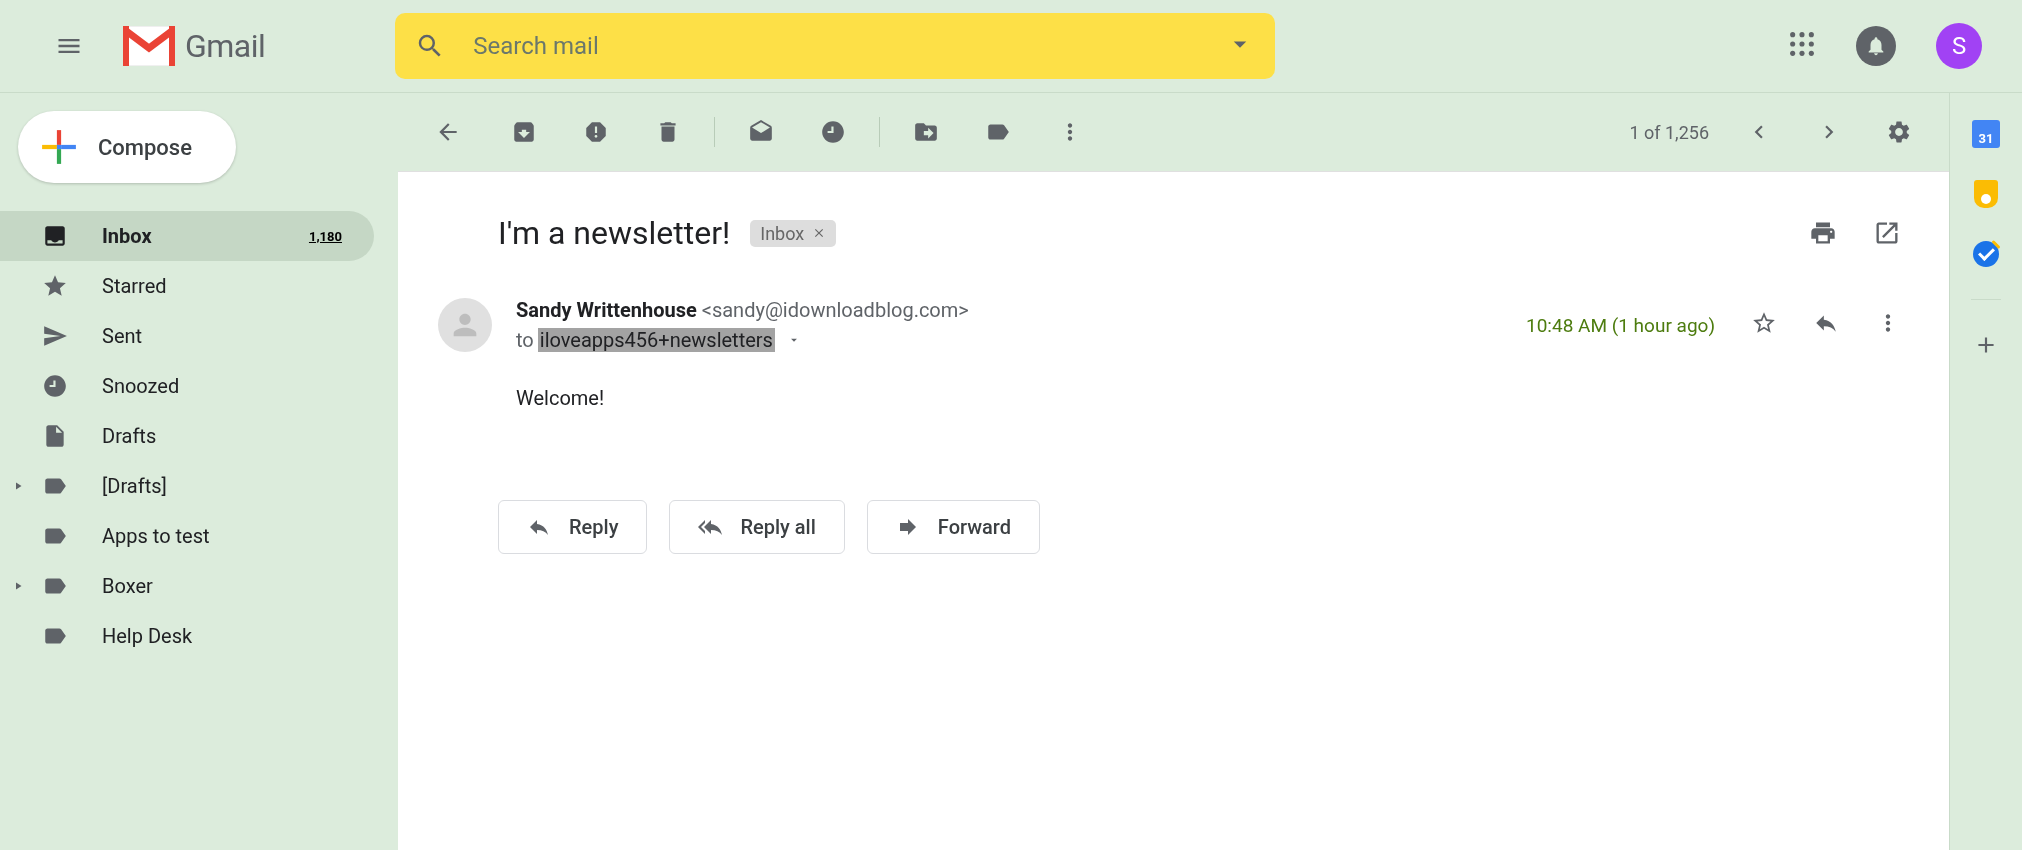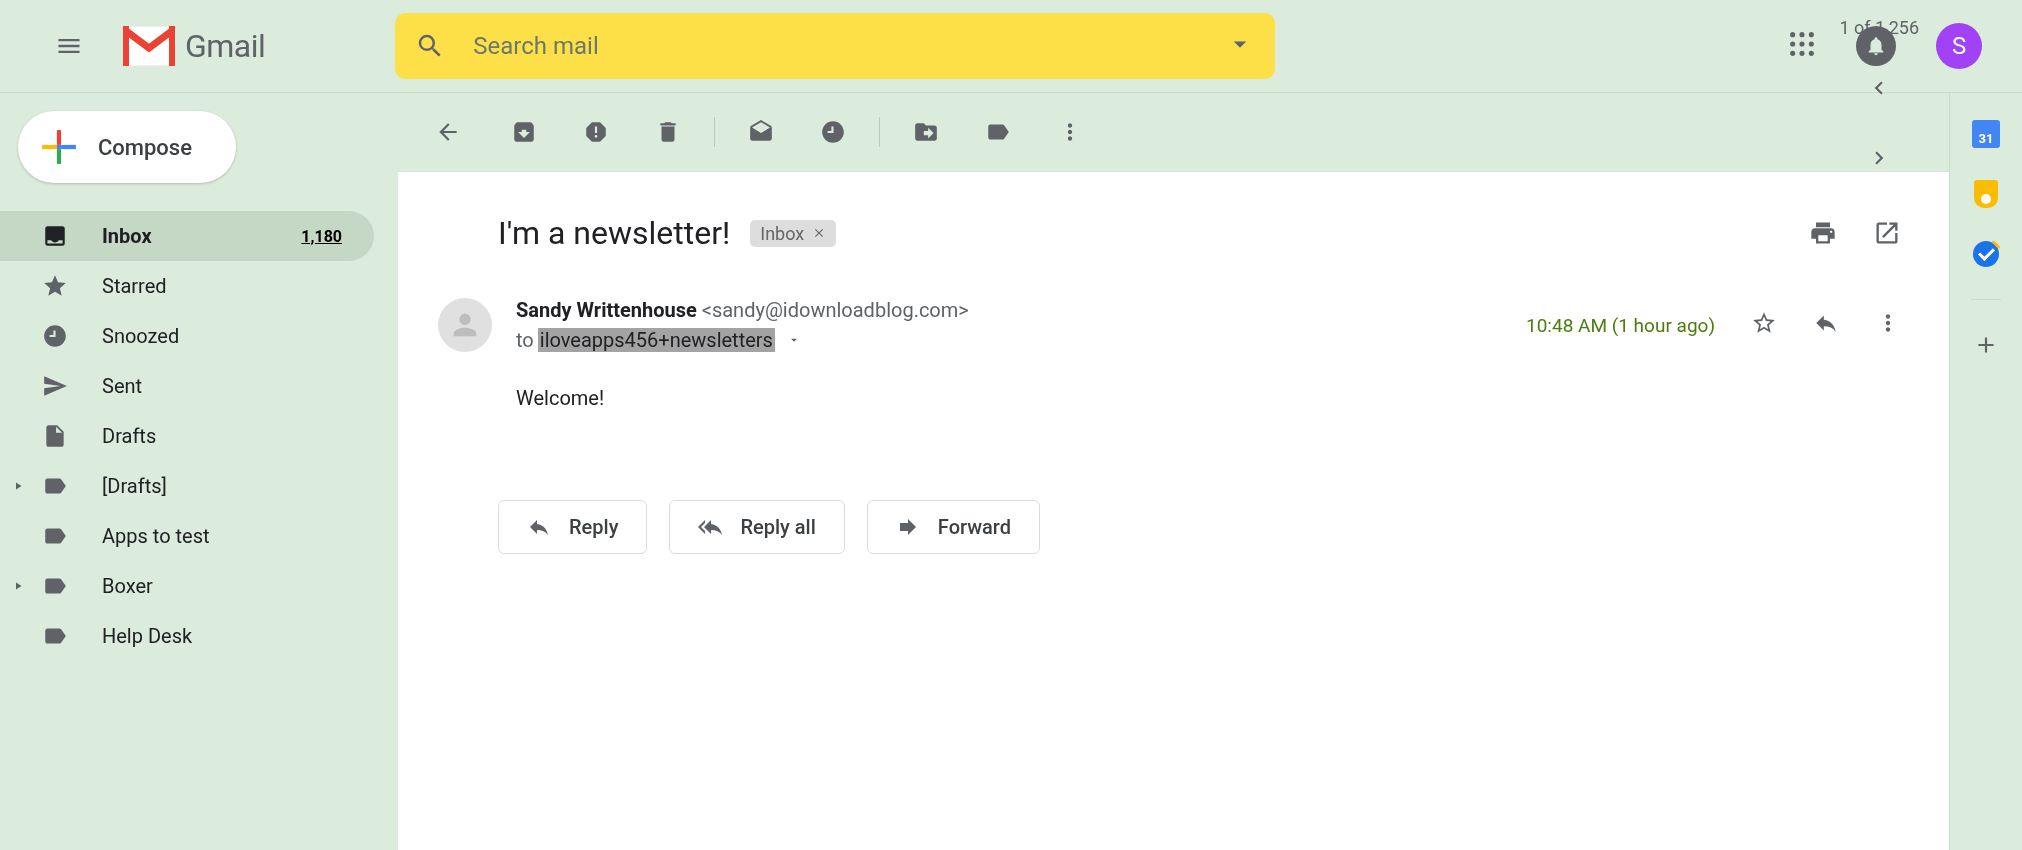--- a/index.html
+++ b/index.html
@@ -27,35 +27,35 @@
   .compose-plus { width:38px; height:38px; position:relative; }
   .compose-text { font-size:22px; color:#3c4043; margin-left:20px; font-weight:500; }
   .nav { margin-top:28px; }
   .nav-item { height:50px; display:flex; align-items:center; padding-left:40px; border-top-right-radius:25px; border-bottom-right-radius:25px; margin-right:24px; cursor:pointer; }
   .nav-item.active { background:#c5d7c5; font-weight:700; }
   .nav-item .icon { width:30px; display:flex; justify-content:center; }
   .nav-item .icon svg { width:26px; height:26px; fill:#5f6368; }
   .nav-item.active .icon svg { fill:#202124; }
   .nav-label { font-size:20px; margin-left:32px; color:#202124; }
   .nav-item:not(.active) .nav-label { font-weight:400; }
-  .nav-count { margin-left:auto; margin-right:32px; font-size:16px; font-weight:700;text-decoration:underline; }
+  .nav-count { margin-left:auto; margin-right:32px; font-size:13px; font-weight:700;text-decoration:underline; }
   .nav-item .expand-caret { position:absolute; left:12px; }
   .nav-item { position:relative; }
   .expand-caret svg { width:12px; height:12px; fill:#5f6368; }
   .bold-label .nav-label { font-weight:700; }
   
   .content { flex:1; display:flex; }
   .mail-pane { flex:1; border-right:1px solid #c9dbc9; display:flex; flex-direction:column; }
   .toolbar { height:78px; display:flex; align-items:center; padding:0 30px; }
   .tb-btn { width:40px; height:40px; display:flex; align-items:center; justify-content:center; border-radius:50%; cursor:pointer; }
   .tb-btn svg { width:26px; height:26px; fill:#5f6368; }
   .tb-back { margin-right:36px; }
   .tb-sep { width:1px; height:30px; background:#b8ccb8; margin:0 26px; }
   .tb-group { display:flex; gap:32px; }
-  .tb-right { margin-left:auto; display:flex; align-items:center; gap:30px;flex-direction:column; }
+  .tb-right { margin-left:auto; display:flex; align-items:center; gap:30px; }
   .tb-counter { font-size:18px; color:#5f6368; }
   
   .message-card { background:#fff; margin:0 0 0 0; flex:1; border-top:1px solid #e0e0e0; }
   .subject-row { display:flex; align-items:center; padding:42px 48px 20px 100px; }
   .subject { font-size:32px; color:#202124;text-align:center; }
   .subject-tag { margin-left:20px; background:#ddd; color:#666; font-size:18px; padding:3px 10px; border-radius:5px; display:flex; align-items:center; gap:8px; }
   .subject-actions { margin-left:auto; display:flex; gap:36px; }
   .subject-actions svg { width:28px; height:28px; fill:#5f6368; cursor:pointer; }
   
   .sender-row { display:flex; padding: 26px 48px 0 40px; }
@@ -169,32 +169,32 @@
         <span class="icon">
             <svg viewBox="0 0 24 24">
               <path d="M12 17.27L18.18 21l-1.64-7.03L22 9.24l-7.19-.61L12 2 9.19 8.63 2 9.24l5.46 4.73L5.82 21z"></path>
             </svg>
           </span>
         <span class="nav-label">Starred</span>
       </div>
       <div class="nav-item">
         <span class="icon">
             <svg viewBox="0 0 24 24">
+              <path d="M2.01 21L23 12 2.01 3 2 10l15 2-15 2z"></path>
+            </svg>
+          </span>
+        <span class="nav-label">Sent</span>
+      </div>
+      <div class="nav-item">
+        <span class="icon">
+            <svg viewBox="0 0 24 24">
               <path d="M12 2C6.5 2 2 6.5 2 12s4.5 10 10 10 10-4.5 10-10S17.5 2 12 2zm.5 11H7v-2h3.5V7h2v6z"></path>
             </svg>
           </span>
         <span class="nav-label">Snoozed</span>
-      </div>
-      <div class="nav-item">
-        <span class="icon">
-            <svg viewBox="0 0 24 24">
-              <path d="M2.01 21L23 12 2.01 3 2 10l15 2-15 2z"></path>
-            </svg>
-          </span>
-        <span class="nav-label">Sent</span>
       </div>
       <div class="nav-item">
         <span class="icon">
             <svg viewBox="0 0 24 24">
               <path d="M6 2c-1.1 0-2 .9-2 2v16c0 1.1.9 2 2 2h12c1.1 0 2-.9 2-2V8l-6-6H6zm7 7V3.5L18.5 9H13z"></path>
             </svg>
           </span>
         <span class="nav-label">Drafts</span>
       </div>
       <div class="nav-item bold-label">

